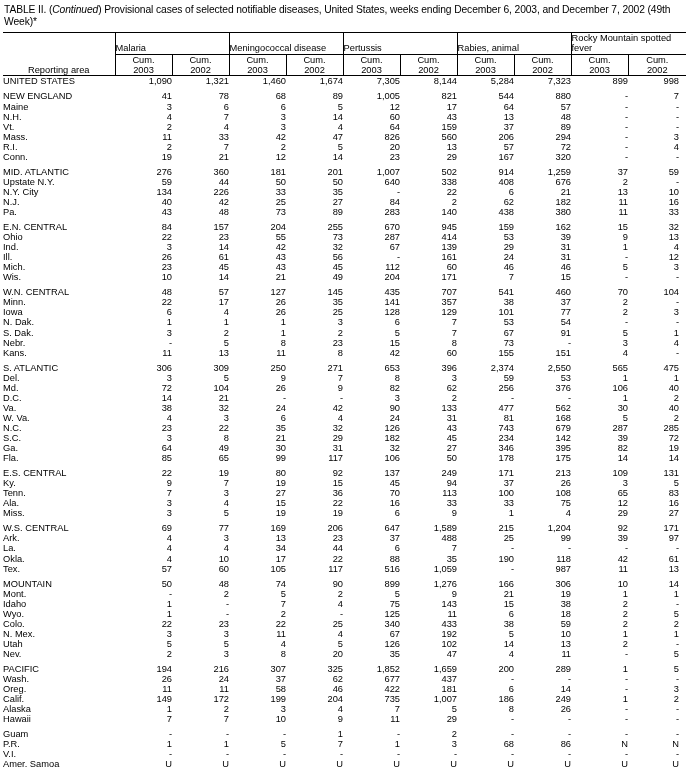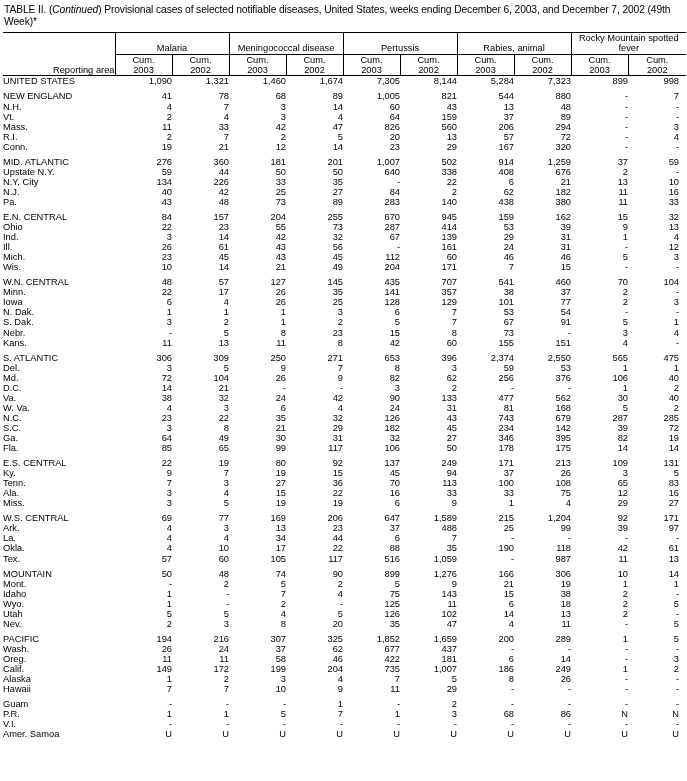--- a/index.html
+++ b/index.html
@@ -41,38 +41,38 @@
     padding: 0;
     vertical-align: bottom;
     font-weight: normal;
   }
 
   
   .hrule-top { border-top: 1.6px solid #000; }
   .hrule-bot { border-bottom: 1.6px solid #000; }
 
   th.dis-group {
-    text-align: center;
+    text-align: left;
     font-size: 9.3px;
     line-height: 10.4px;
     border-bottom: 0.9px solid #000;
     border-left: 1.1px solid #000;
     padding-bottom: 1px;
     padding-top: 1px;
   }
   th.cum {
     text-align: center;
     font-size: 9.3px;
     line-height: 10.4px;
     padding-bottom: 2px;
     padding-top: 1px;
   }
   th.cum.vl { border-left: 1.1px solid #000; margin-left: 18px; }
   th.rep {
-    text-align: right;
+    text-align: center;
     font-size: 9.3px;
     vertical-align: bottom;
     padding-bottom: 2px;
     padding-left: 1px;
   }
   .blankcell { border-left: none; }
 
   
   tr.drow td { height: 10.05px; line-height: 10.05px; font-size: 9.3px; }
   td.area {
@@ -158,20 +158,33 @@
           <td class="num">68</td>
           <td class="num">89</td>
           <td class="num">1,005</td>
           <td class="num">821</td>
           <td class="num">544</td>
           <td class="num">880</td>
           <td class="num">-</td>
           <td class="num last">7</td>
         </tr>
         <tr class="drow">
+          <td class="area">Maine</td>
+          <td class="num">3</td>
+          <td class="num">6</td>
+          <td class="num">6</td>
+          <td class="num">5</td>
+          <td class="num">12</td>
+          <td class="num">17</td>
+          <td class="num">64</td>
+          <td class="num">57</td>
+          <td class="num">-</td>
+          <td class="num last">-</td>
+        </tr>
+        <tr class="drow">
           <td class="area">N.H.</td>
           <td class="num">4</td>
           <td class="num">7</td>
           <td class="num">3</td>
           <td class="num">14</td>
           <td class="num">60</td>
           <td class="num">43</td>
           <td class="num">13</td>
           <td class="num">48</td>
           <td class="num">-</td>
@@ -790,20 +803,46 @@
           <td class="num">2</td>
           <td class="num">-</td>
           <td class="num">125</td>
           <td class="num">11</td>
           <td class="num">6</td>
           <td class="num">18</td>
           <td class="num">2</td>
           <td class="num last">5</td>
         </tr>
         <tr class="drow">
+          <td class="area">Colo.</td>
+          <td class="num">22</td>
+          <td class="num">23</td>
+          <td class="num">22</td>
+          <td class="num">25</td>
+          <td class="num">340</td>
+          <td class="num">433</td>
+          <td class="num">38</td>
+          <td class="num">59</td>
+          <td class="num">2</td>
+          <td class="num last">2</td>
+        </tr>
+        <tr class="drow">
+          <td class="area">N. Mex.</td>
+          <td class="num">3</td>
+          <td class="num">3</td>
+          <td class="num">11</td>
+          <td class="num">4</td>
+          <td class="num">67</td>
+          <td class="num">192</td>
+          <td class="num">5</td>
+          <td class="num">10</td>
+          <td class="num">1</td>
+          <td class="num last">1</td>
+        </tr>
+        <tr class="drow">
           <td class="area">Utah</td>
           <td class="num">5</td>
           <td class="num">5</td>
           <td class="num">4</td>
           <td class="num">5</td>
           <td class="num">126</td>
           <td class="num">102</td>
           <td class="num">14</td>
           <td class="num">13</td>
           <td class="num">2</td>

